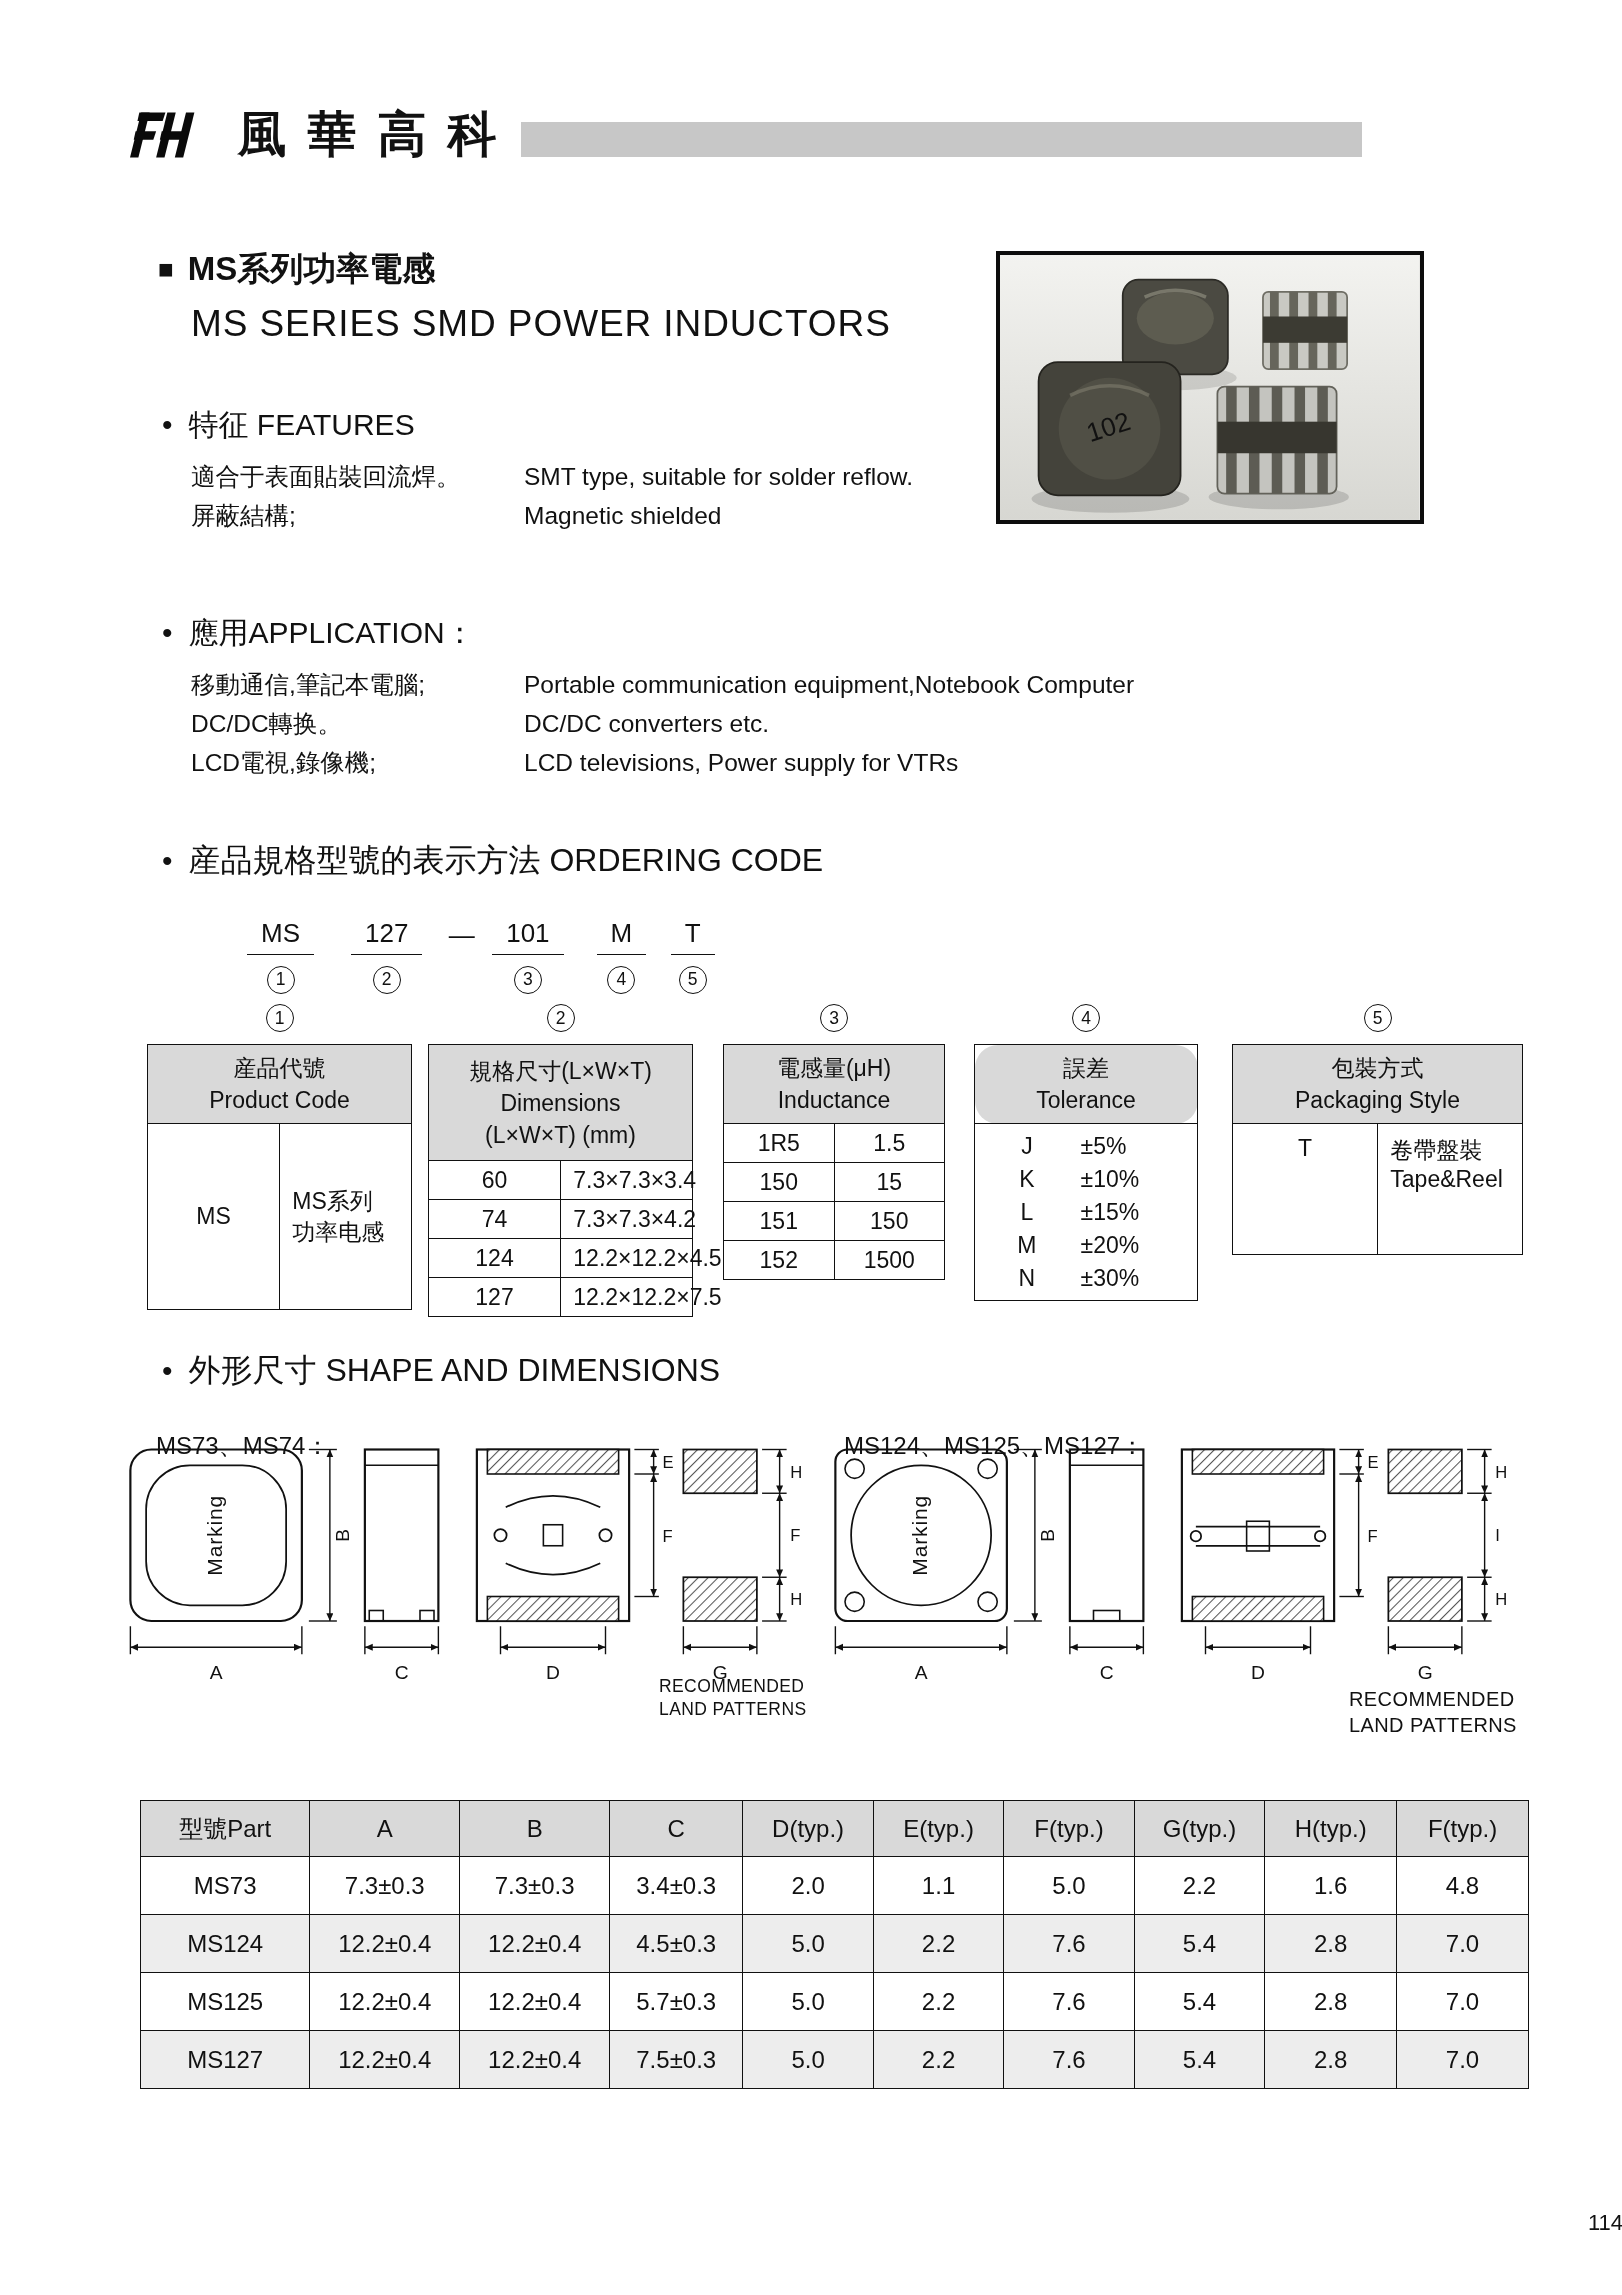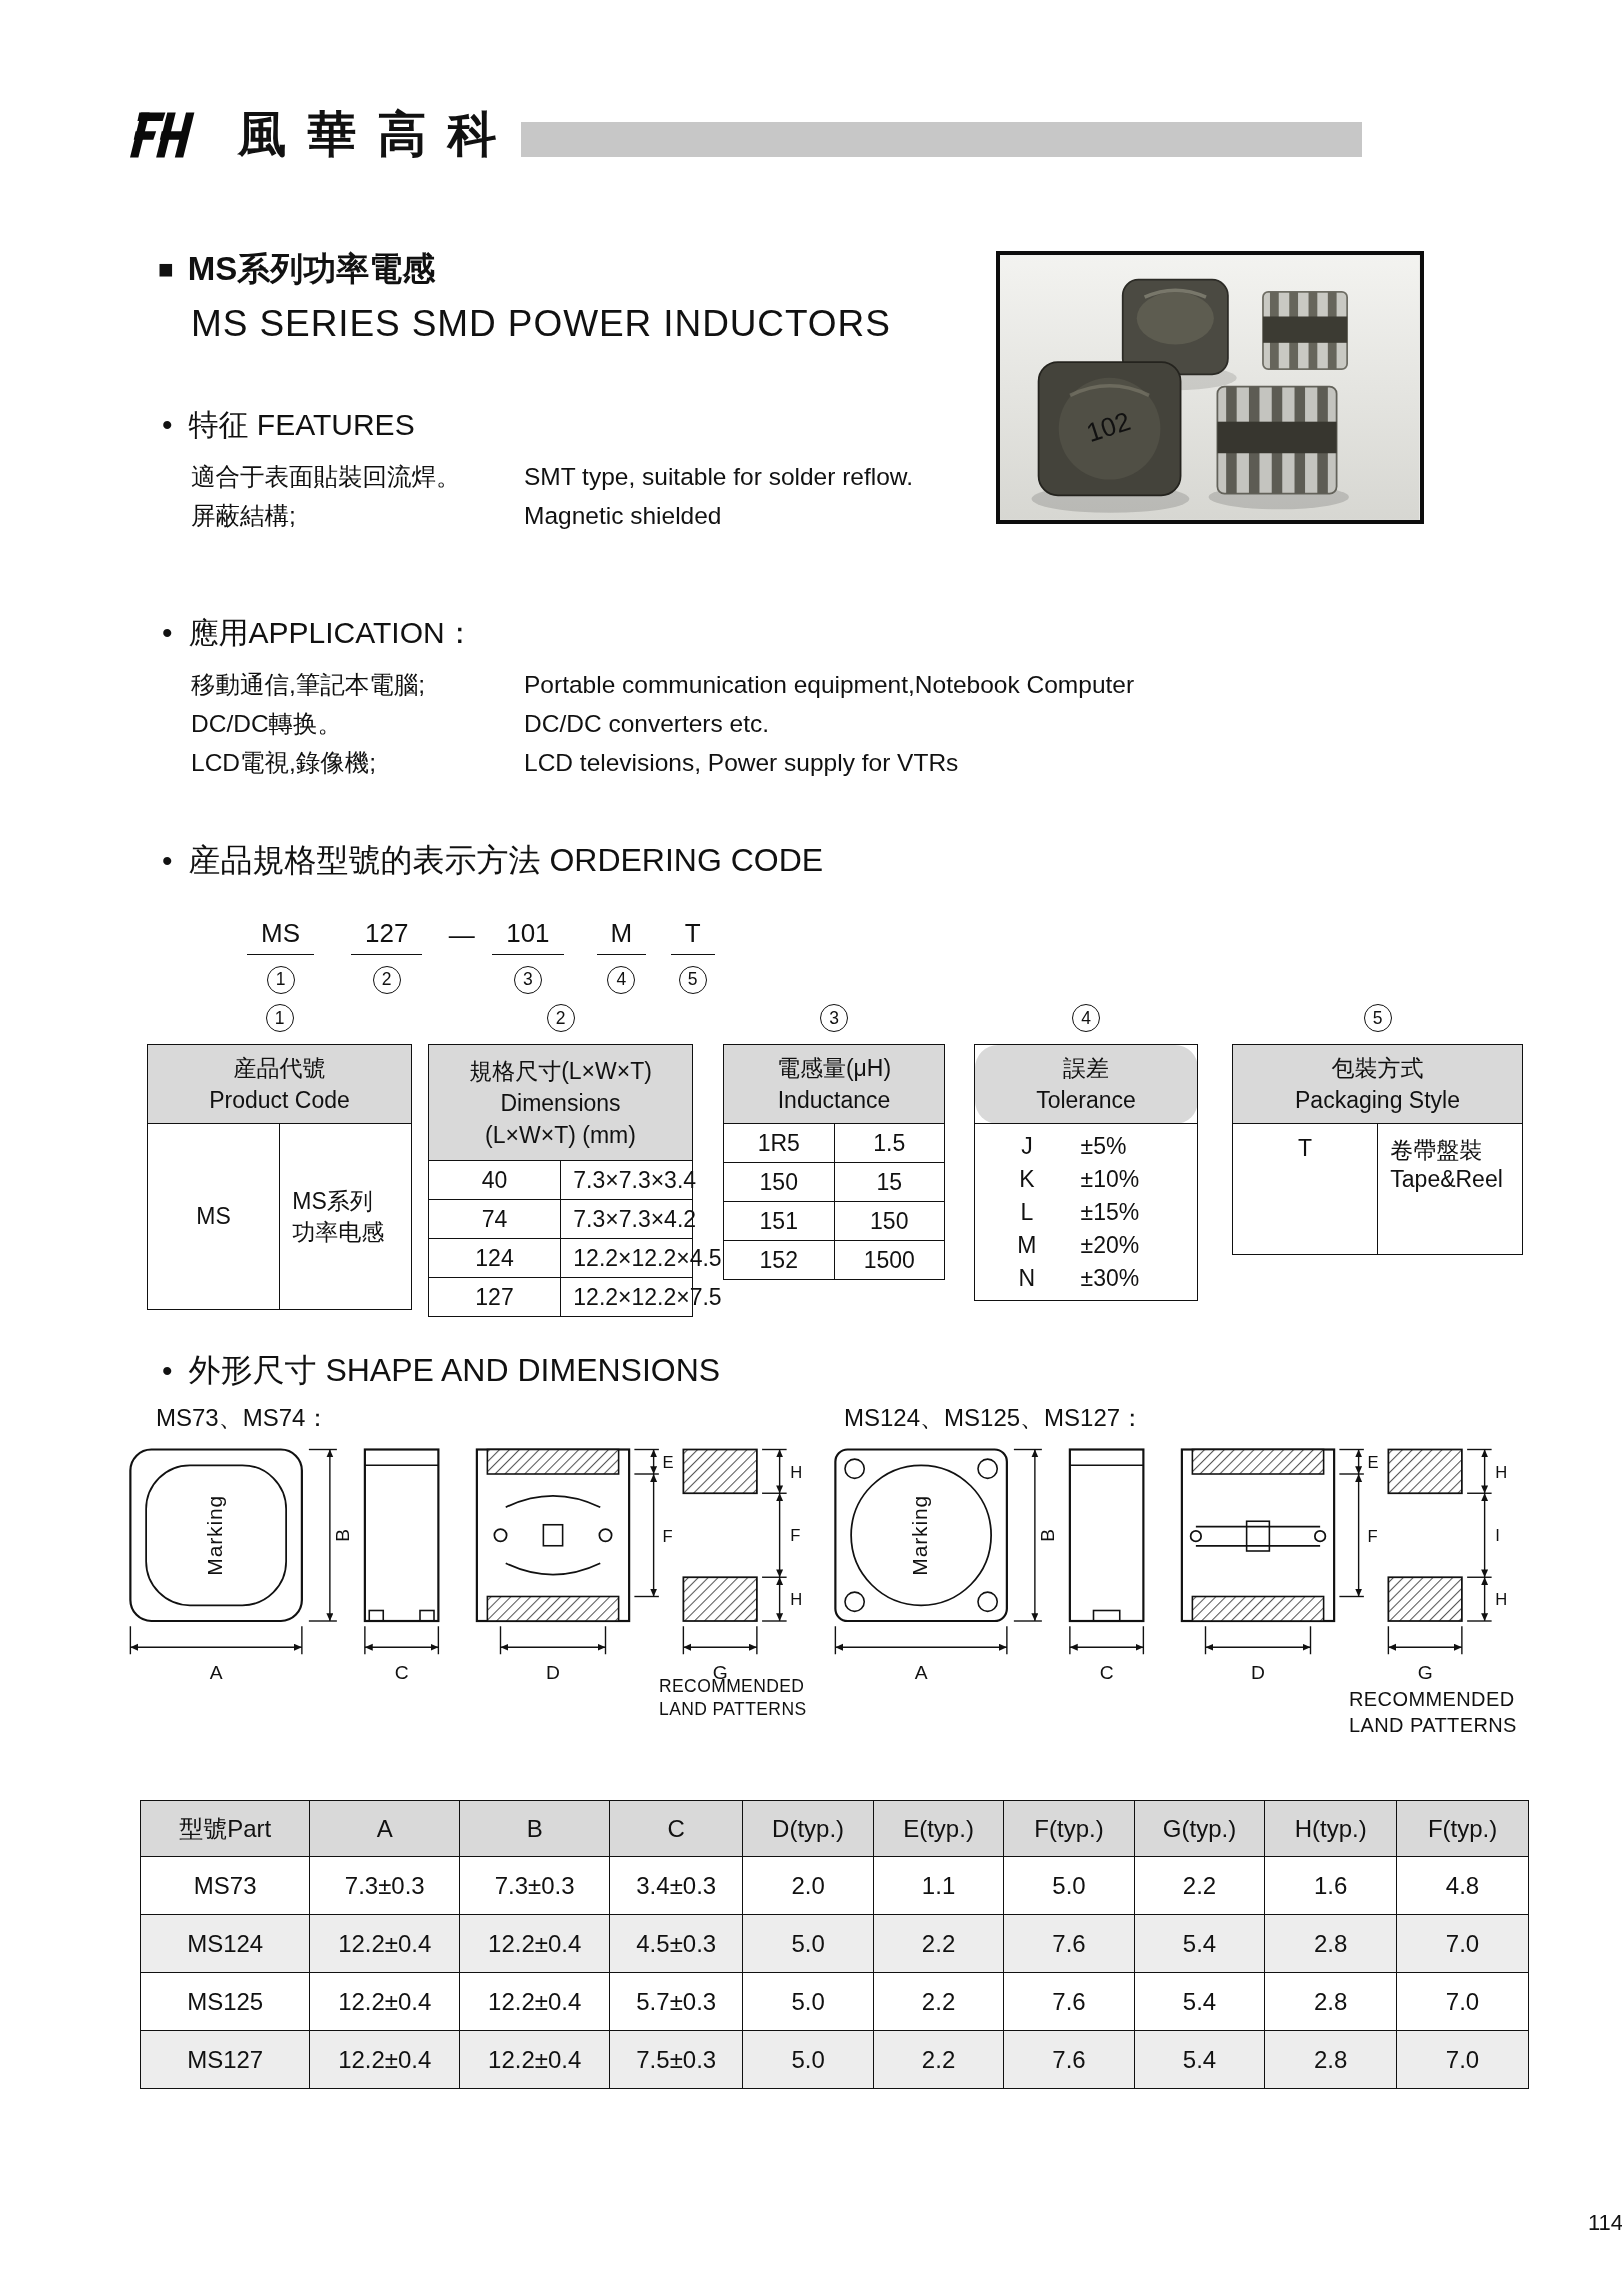--- a/index.html
+++ b/index.html
@@ -44,21 +44,21 @@
   .otable { border-collapse: collapse; width: 100%; table-layout: fixed; }
   .otable th, .otable td { border: 1.8px solid #111; }
   .otable th { background: #d9d9d9; font-weight: normal; font-size: 23px; line-height: 32px; padding: 5.3px 3.5px; }
   .otable td { font-size: 23px; padding: 1.8px 5.3px; }
   .cc { text-align: center; } .ll { text-align: left; padding-left: 12.3px !important; }
   .tol-row { display: flex; line-height: 33px; font-size: 23px; }
   .tol-code { width: 45%; text-align: center; }
   .tol-val  { flex: 1; text-align: left; padding-left: 5.3px; }
 
   
-  .group-label { font-size: 24px; }
+  .group-label { font-size: 24px; margin-top: 28px; }
   .land-note { font-size: 17.5px; line-height: 23px; letter-spacing: 0.4px; }
   .land-note.lg { font-size: 20px; line-height: 26px; }
   svg text { font-family: "Liberation Sans", sans-serif; fill: #111; }
   .mk { font-size: 24px; letter-spacing: 1px; }
   .dl { font-size: 22px; }
   .ds { font-size: 19px; }
   .dim line { stroke: #111; stroke-width: 1.6; }
 
   
   .unit-label { left: 1279px; top: 1818px; width: 250px; text-align: right; font-size: 24.5px; }
@@ -252,21 +252,21 @@
   <table class="otable">
     <tbody>
         <tr>
           <th colspan="2" style="height:116px;">
       <div>規格尺寸(L×W×T)</div>
       <div>Dimensions</div>
       <div>(L×W×T) (mm)</div>
     </th>
         </tr>
     <tr style="height:39px;">
-      <td class="cc" style="width:34%;">40</td>
+      <td class="cc" style="width:34%;">60</td>
       <td class="ll">7.3×7.3×3.4</td>
     </tr>
     <tr style="height:39px;">
       <td class="cc">74</td>
       <td class="ll">7.3×7.3×4.2</td>
     </tr>
     <tr style="height:39px;">
       <td class="cc">124</td>
       <td class="ll">12.2×12.2×4.5</td>
     </tr>

